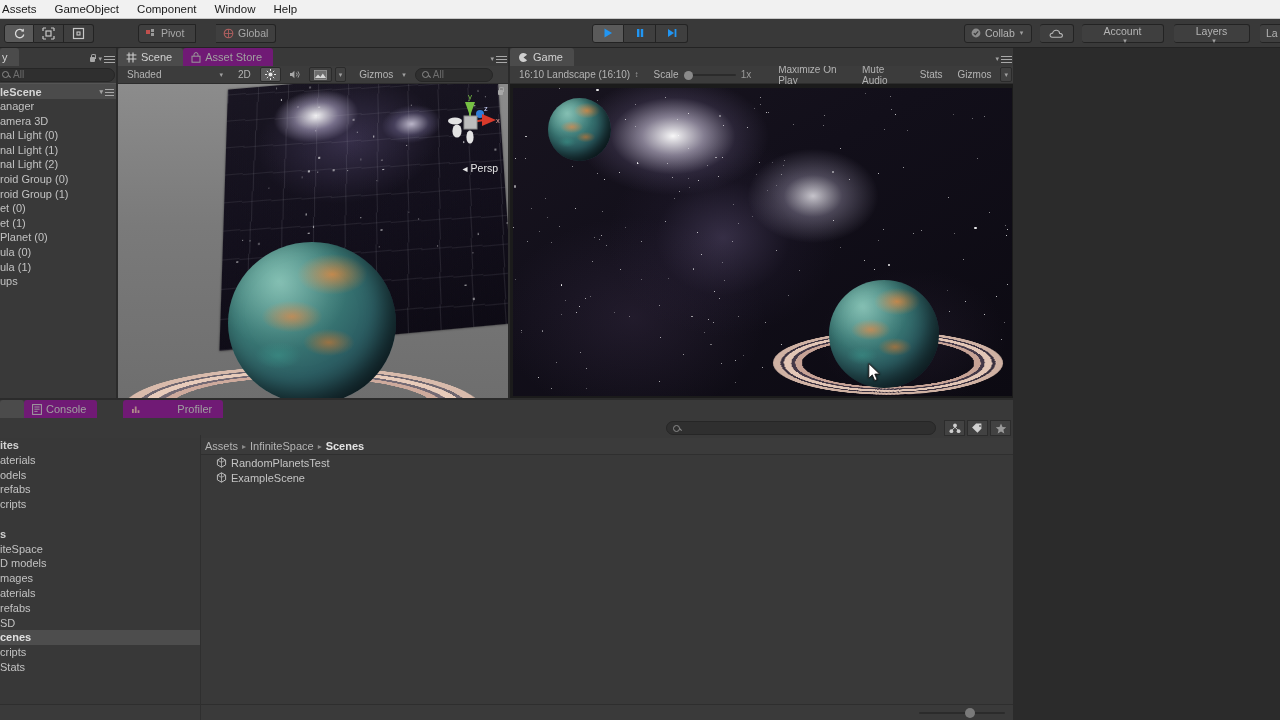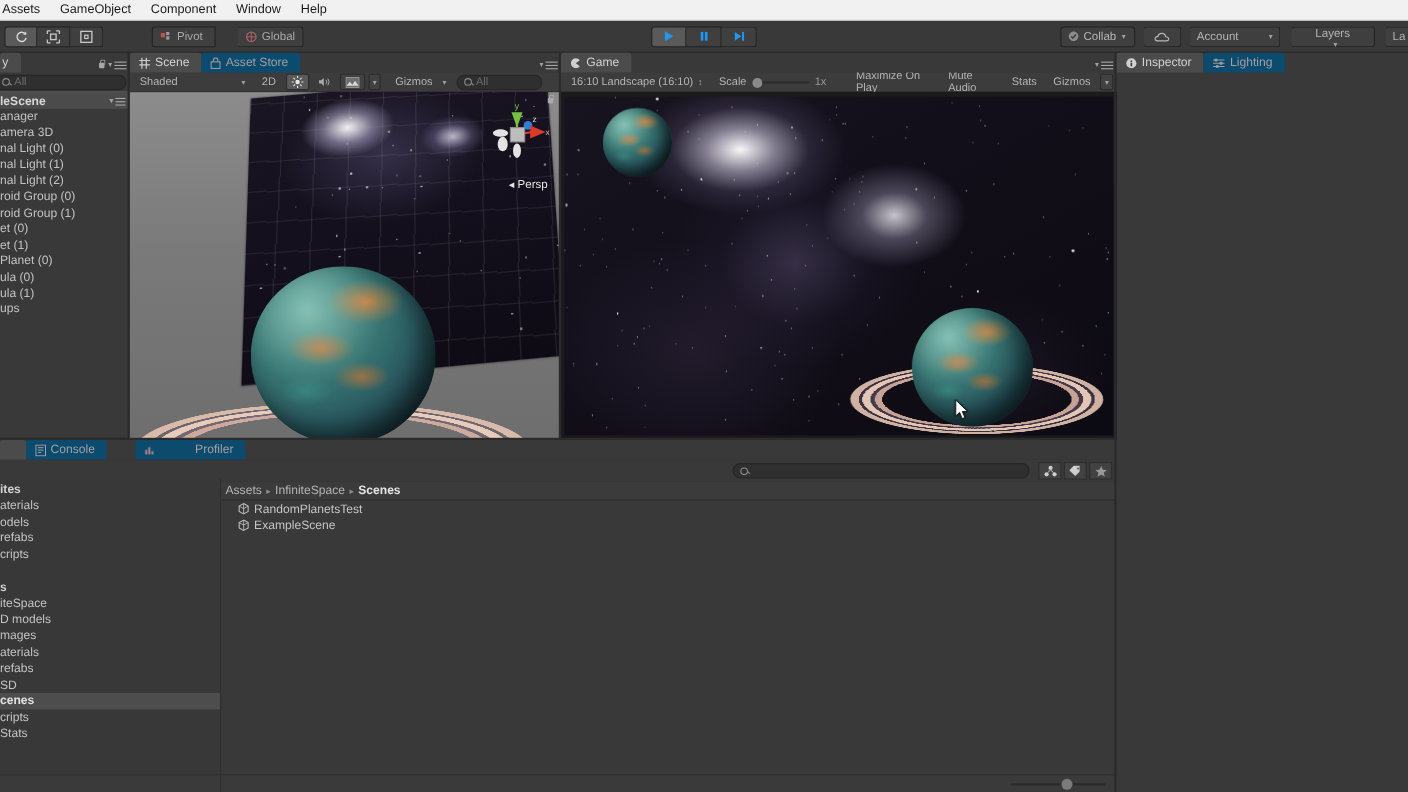--- a/index.html
+++ b/index.html
@@ -60,21 +60,21 @@
   .caret { font-size: 7px; color: #a0a0a0; margin-left: 5px; }
 
   
   .panel { position: absolute; background: #393939; }
   .tabrow {
     height: 18px; background: #393939; display: flex; align-items: flex-end;
     position: relative;
   }
   .tab {
     height: 18px; padding: 0 11px 0 8px; display: flex; align-items: center;
-    gap: 4px; color: #a0a0a0; font-size: 11px; background: #0c4a6e;
+    gap: 4px; color: #a0a0a0; font-size: 11px; background: #701a75;
     border-radius: 3px 3px 0 0; white-space: nowrap; cursor: default;
   }
   .tab.sel { background: #4b4b4b; color: #d2d2d2; }
   .panel-menu {
     position: absolute; right: 3px; bottom: 3px; display: flex; gap: 2px;
     align-items: center; color: #a0a0a0; font-size: 9px;
   }
   .hamb { width: 11px; height: 8px; display: inline-block; position: relative; }
   .hamb i { position: absolute; left: 0; width: 11px; height: 1px; background: #a8a8a8; }
   .hamb i:nth-child(1) { top: 1px; } .hamb i:nth-child(2) { top: 4px; } .hamb i:nth-child(3) { top: 7px; }
@@ -333,21 +333,21 @@
           <path d="M2.8 5.1 L4.3 6.6 L7.2 3.4" fill="none" stroke="#393939" stroke-width="1.3"></path>
         </svg>
         <span class="tb-lbl">Collab</span>
         <span class="caret">▾</span>
       </div>
       <div class="tb-btn only" style="width:34px;margin-right:8px;">
         <svg width="15" height="11" viewBox="0 0 15 11">
           <path d="M3.4 9.2 C1.4 9.2 0.6 7.6 1.4 6.3 C2 5.3 3.2 5.2 3.6 5.3 C3.9 3.2 5.8 2 7.6 2.3 C9.5 2.6 10.6 4.2 10.6 5.4 C12.2 5.3 13.6 6.3 13.4 7.8 C13.2 9 12 9.2 11.4 9.2 Z" fill="none" stroke="#b8b8b8" stroke-width="1.1" stroke-linejoin="round"></path>
         </svg>
       </div>
-      <div class="tb-btn only acct" style="margin-right:10px;">
+      <div class="tb-btn only acct" style="margin-right:10px;flex-direction:column;">
         <span>Account</span>
         <span class="caret">▾</span>
       </div>
       <div class="tb-btn only layers" style="margin-right:10px;flex-direction:column;">
         <span>Layers</span>
         <span class="caret">▾</span>
       </div>
       <div class="tb-btn only layout-cut" style="margin-right:-6px;">
         <span>La</span>
       </div>
@@ -828,42 +828,20 @@
 
         <div class="cursor" style="left:355px;top:275px;">
           <svg width="13" height="19" viewBox="0 0 13 19">
             <path d="M0.8 0.6 L0.8 15.2 L4.3 11.9 L6.7 17.6 L9.1 16.5 L6.8 11.1 L11.6 11.0 Z" fill="#ffffff" stroke="#1a1a1a" stroke-width="0.9" stroke-linejoin="round"></path>
           </svg>
         </div>
       </div>
     </div>
   </div>
 
-  <div class="panel" id="inspector">
-    <div class="tabrow">
-      <div class="tab sel">
-        <svg width="11" height="11" viewBox="0 0 11 11">
-          <circle cx="5.5" cy="5.5" r="4.6" fill="#d0d0d0"></circle>
-          <rect x="4.8" y="3" width="1.4" height="1.4" fill="#393939"></rect>
-          <rect x="4.8" y="5" width="1.4" height="3.2" fill="#393939"></rect>
-        </svg>
-        <span>Inspector</span>
-      </div>
-      <div class="tab">
-        <svg width="12" height="11" viewBox="0 0 12 11">
-          <path d="M0.8 2.6h10.4M0.8 5.5h10.4M0.8 8.4h10.4" stroke="#9a9a9a" stroke-width="1"></path>
-          <circle cx="3.4" cy="2.6" r="1.5" fill="#9a9a9a"></circle>
-          <circle cx="8" cy="5.5" r="1.5" fill="#9a9a9a"></circle>
-          <circle cx="4.6" cy="8.4" r="1.5" fill="#9a9a9a"></circle>
-        </svg>
-        <span>Lighting</span>
-      </div>
-    </div>
-    <div class="insp-body"></div>
-  </div>
 
   <div class="panel" id="bottom">
     <div class="tabrow" style="padding-left:0;">
       <div class="tab sel" style="width:24px;padding:0;">
         <span></span>
       </div>
       <div class="tab">
         <svg width="10" height="11" viewBox="0 0 10 11">
           <rect x="0.6" y="0.6" width="8.8" height="9.8" fill="none" stroke="#a0a0a0" stroke-width="1"></rect>
           <path d="M2.4 3h5.2M2.4 5.2h5.2M2.4 7.4h3.2" stroke="#a0a0a0" stroke-width="0.9"></path>

